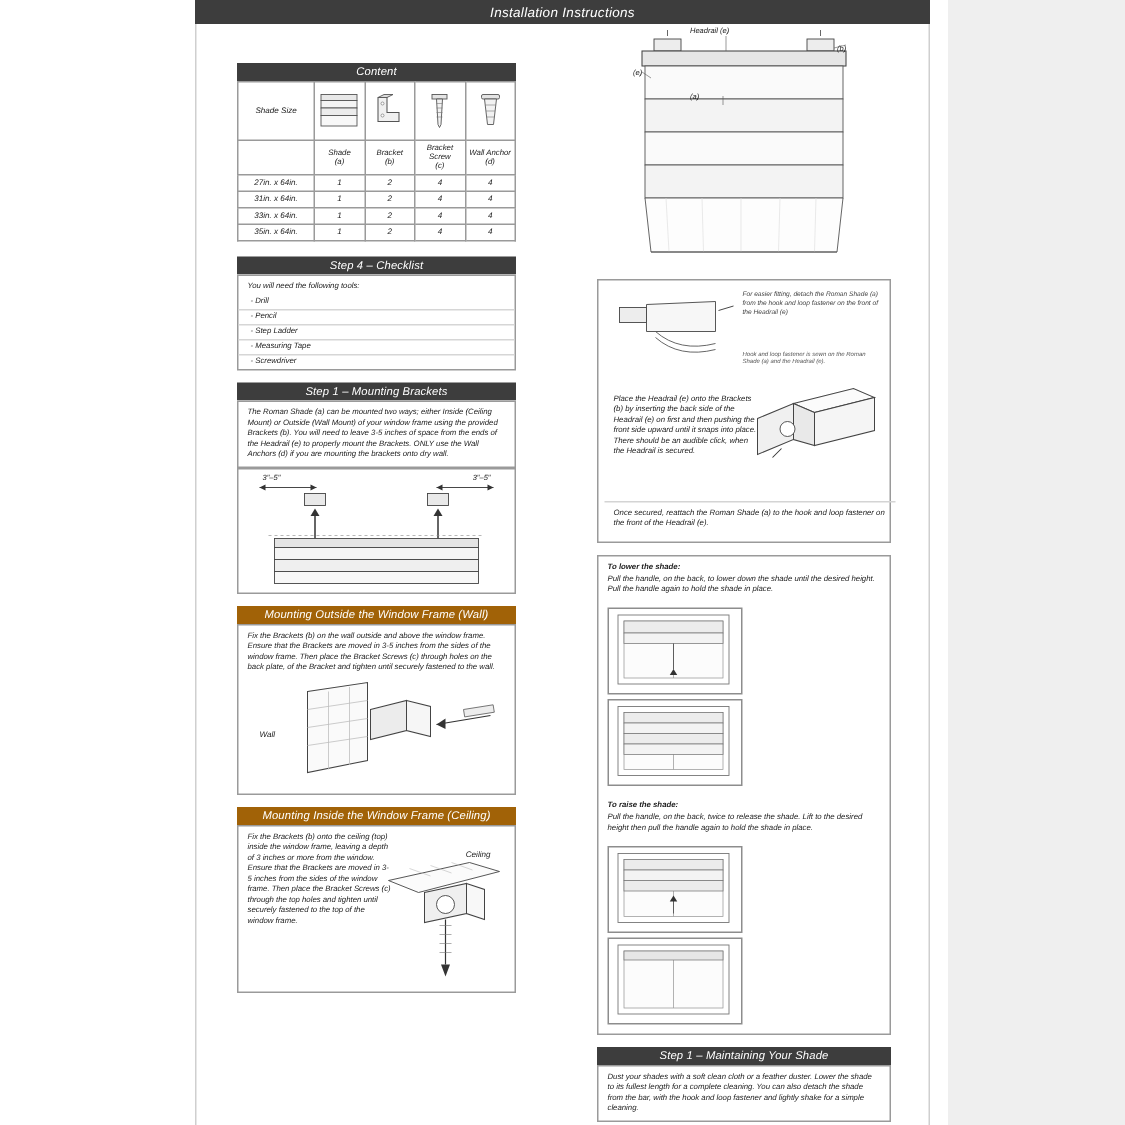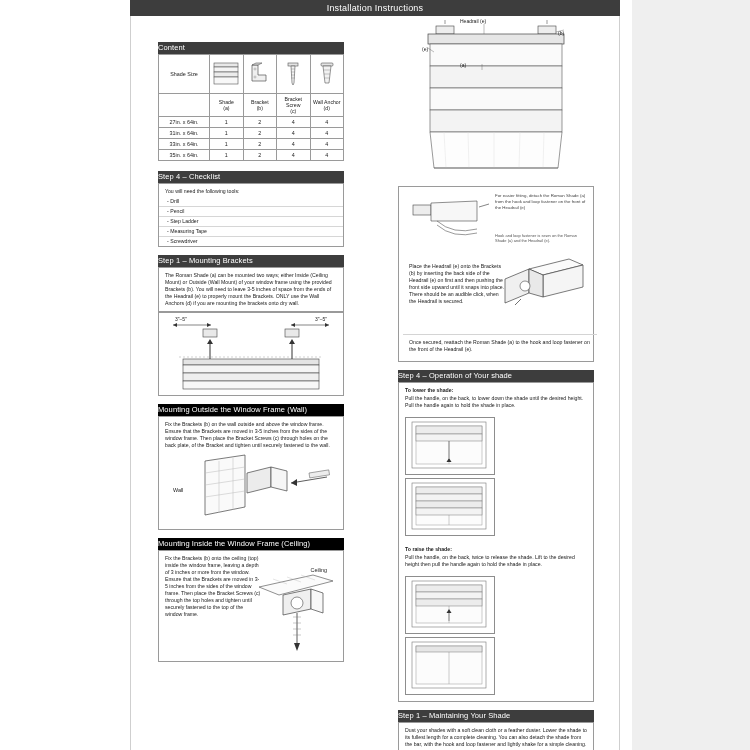--- a/index.html
+++ b/index.html
@@ -8,40 +8,41 @@
     background:#efefef;
     font-family:"Liberation Sans",sans-serif;
     color:#1a1a1a;
     overflow:hidden;
   }
   .page{
     position:relative;
     width:632px;height:750px;
     background:#fff;
     box-sizing:border-box;
+    font-style:italic;
   }
   
   .titlebar{
     position:absolute;left:130px;top:0;width:490px;height:16px;
     background:#3d3d3d;color:#fff;
     font-size:9px;line-height:16px;text-align:center;
     letter-spacing:.2px;
   }
   .sheet-border{
     position:absolute;left:130px;top:0;width:490px;height:750px;
     border-left:1px solid #cfcfcf;border-right:1px solid #cfcfcf;
     box-sizing:border-box;
   }
 
   
   .hdr{
     background:#3d3d3d;color:#fff;font-size:7.5px;line-height:12px;
-    height:12px;letter-spacing:.1px;
-  }
-  .hdr.light{background:#000000;}
+    text-align:center;height:12px;letter-spacing:.1px;
+  }
+  .hdr.light{background:#a16207;}
   .panel{border:1px solid #9a9a9a;box-sizing:border-box;background:#fff;}
   .body-txt{font-size:5.2px;line-height:7px;color:#222;padding:4px 6px;}
 
   
   .col-left{position:absolute;left:158px;top:42px;width:186px;}
 
   
   table.content{
     border-collapse:collapse;width:100%;font-size:5.4px;
     table-layout:fixed;
@@ -317,21 +318,20 @@
         <path d="M48 22 L88 12 L88 34 L48 44 Z" fill="#f5f5f5" stroke="#444" stroke-width=".7"></path>
         <path d="M34 16 L34 40 L48 44 L48 22 Z" fill="#e9e9e9" stroke="#444" stroke-width=".7"></path>
         <circle cx="30" cy="33" r="5" fill="#fff" stroke="#444" stroke-width=".6"></circle>
         <path d="M20 52 l6 -6" stroke="#333" stroke-width=".7"></path>
       </svg>
 
       <div class="body-txt" style="position:absolute;left:4px;bottom:4px;width:182px;border-top:1px solid #d4d4d4;padding-top:4px;">Once secured, reattach the Roman Shade (a) to the hook and loop fastener on the front of the Headrail (e).</div>
     </div>
 
     <div style="height:8px"></div>
-    <div class="hdr">Step 4 – Operation of Your shade</div>
     <div class="panel">
       <div class="body-txt" style="padding-bottom:1px;font-weight:bold;">To lower the shade:</div>
       <div class="body-txt" style="padding-top:0;">Pull the handle, on the back, to lower down the shade until the desired height. Pull the handle again to hold the shade in place.</div>
       <div class="op-grid">
         <div class="op-cell">
           <svg width="86" height="54" viewBox="0 0 86 54">
             <rect x="6" y="4" width="74" height="46" fill="#fff" stroke="#777" stroke-width=".6"></rect>
             <rect x="10" y="8" width="66" height="38" fill="#fcfcfc" stroke="#999" stroke-width=".5"></rect>
             <line x1="43" y1="8" x2="43" y2="46" stroke="#999" stroke-width=".5"></line>
             <rect x="10" y="8" width="66" height="8" fill="#ececec" stroke="#777" stroke-width=".5"></rect>

